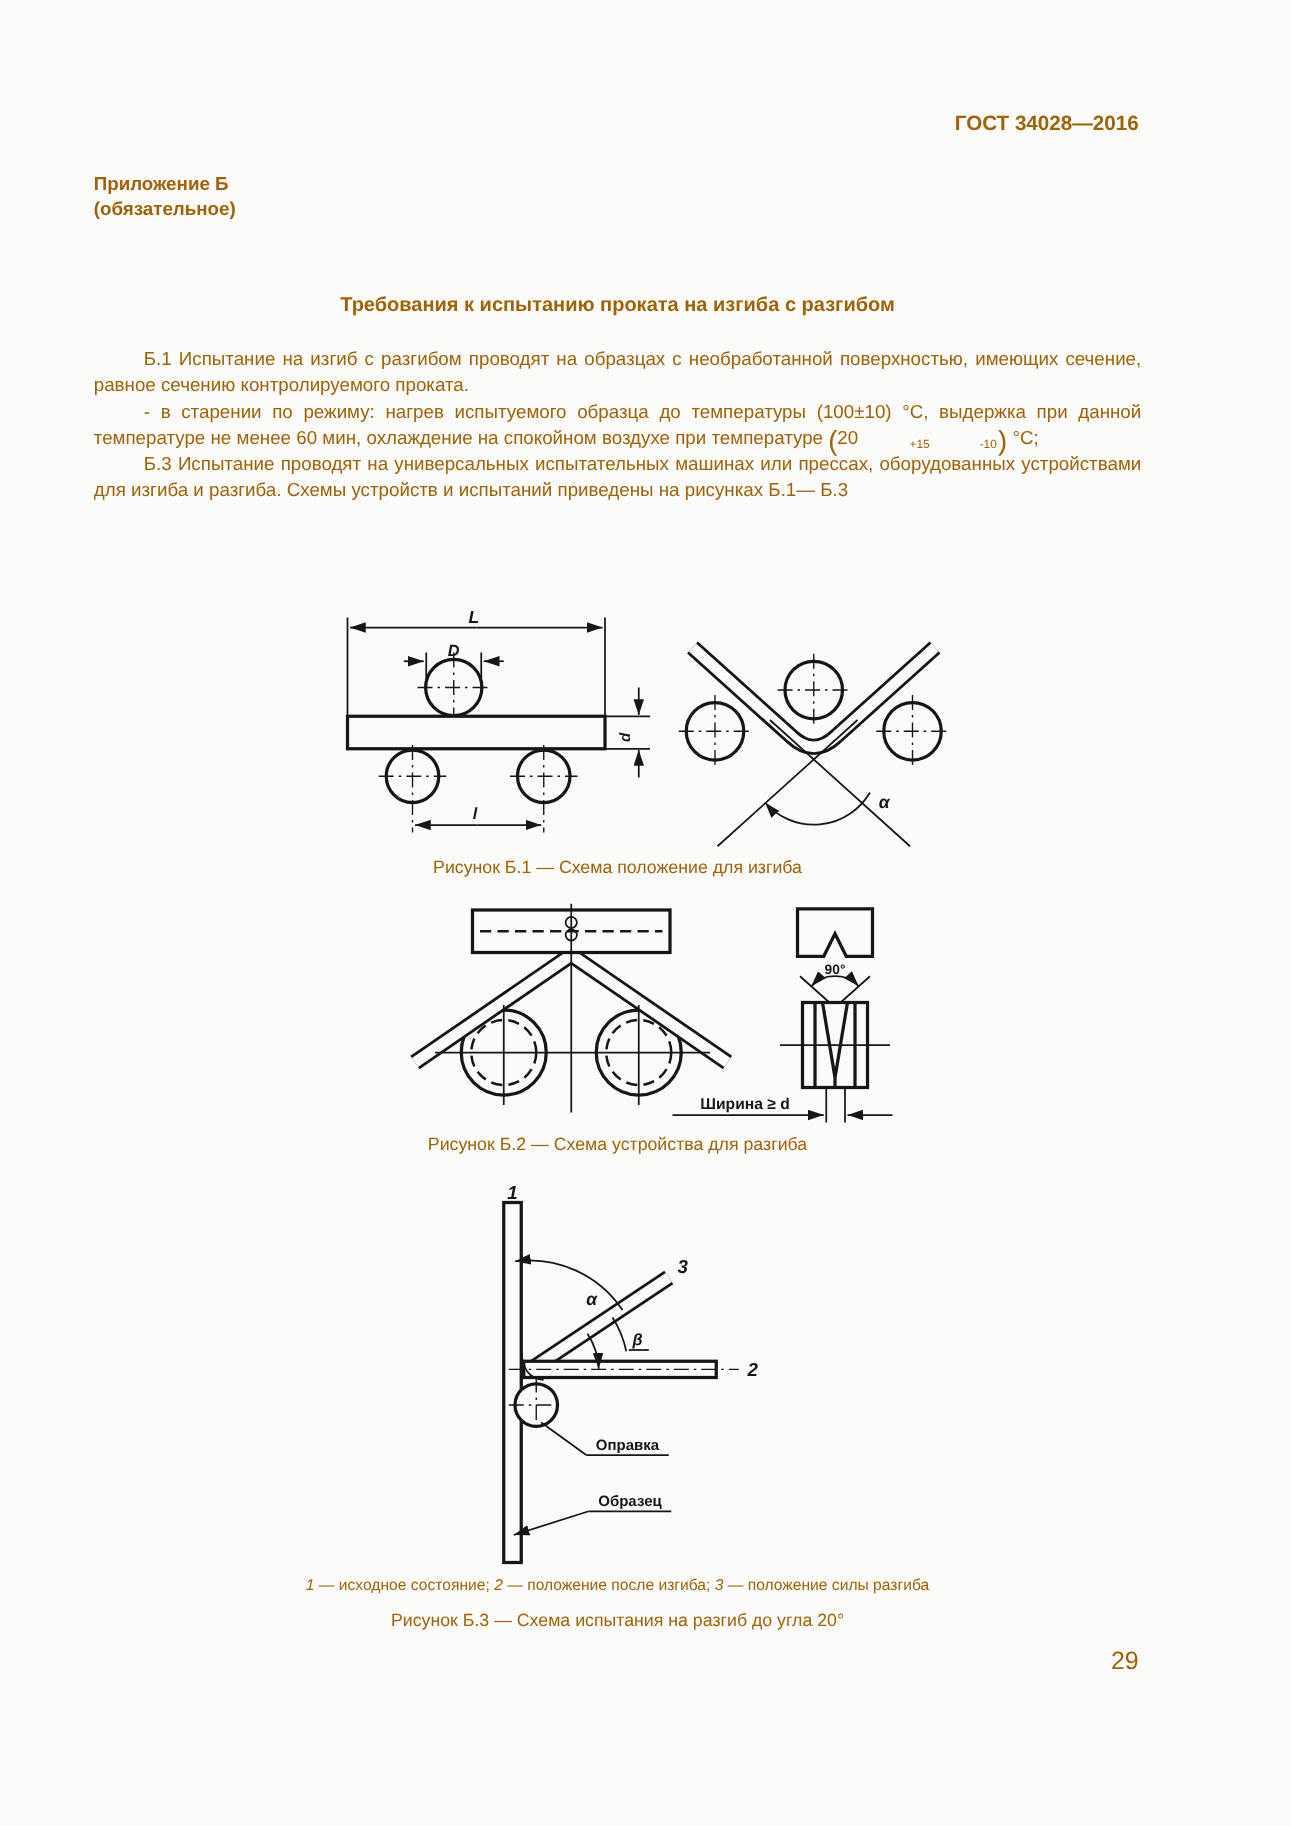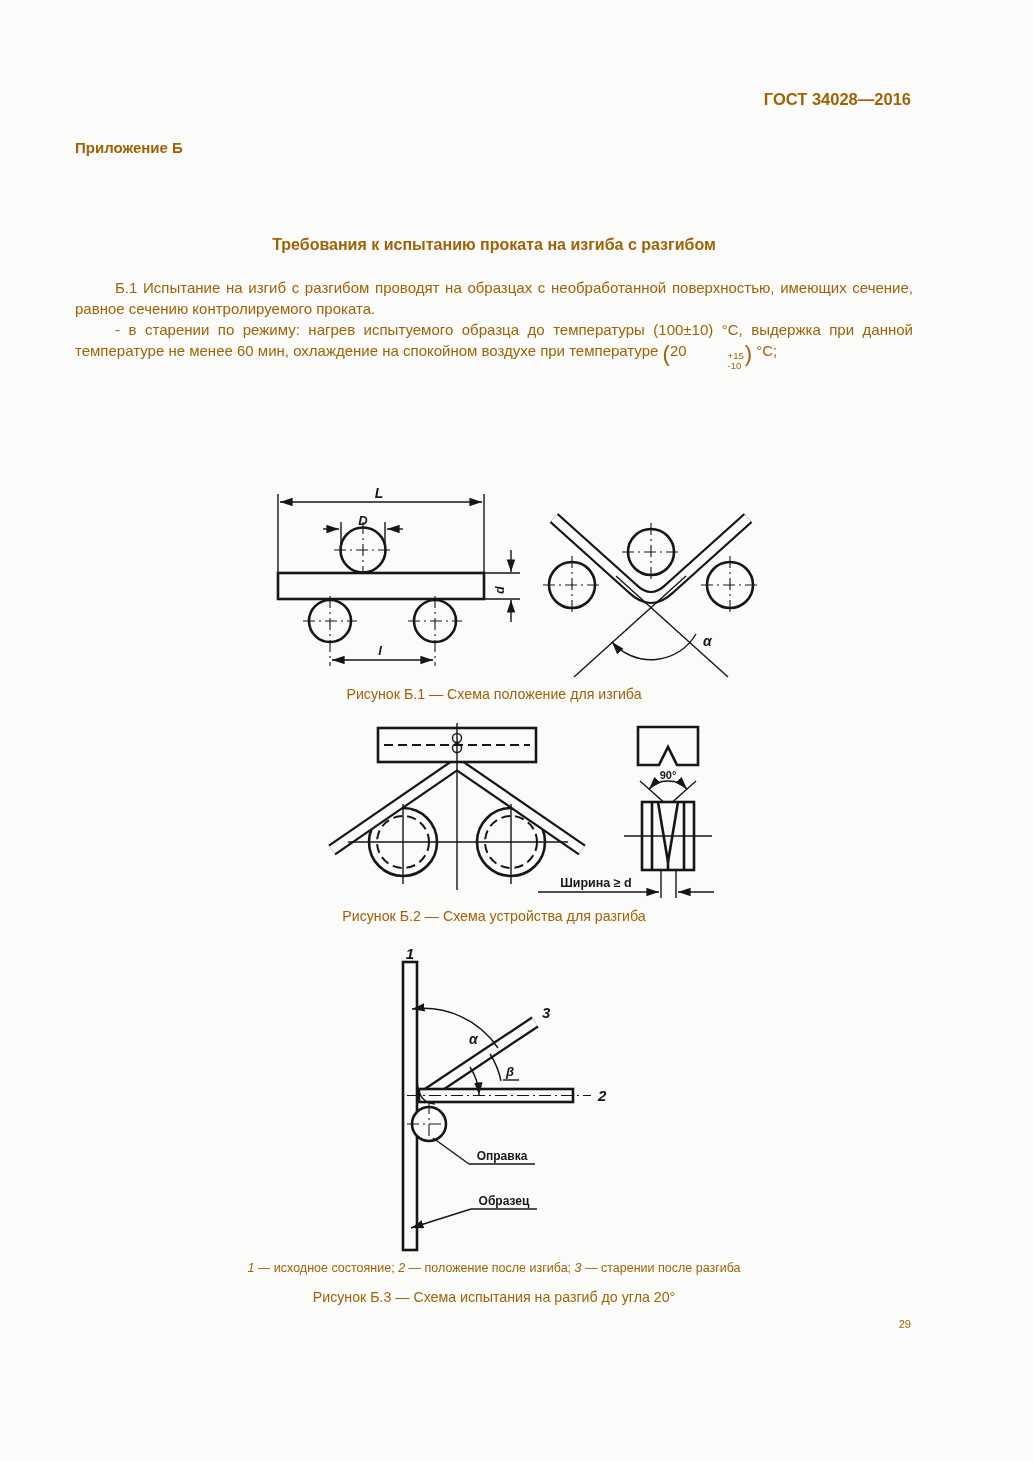--- a/index.html
+++ b/index.html
@@ -9,32 +9,32 @@
     background:#fbfbf9; color:#a16207; overflow:hidden;
   }
   .hdr { position:absolute; top:90px; right:122px; font-size:16.5px; font-weight:bold; }
   .appendix { position:absolute; top:138px; left:75px; width:838px; 
               font-size:15px; font-weight:bold; line-height:20px; }
   .doc-title { position:absolute; top:236px; left:75px; width:838px; text-align:center;
                font-size:16px; font-weight:bold; }
   .body-text { position:absolute; top:277px; left:75px; width:838px;
                font-size:15px; line-height:21px; text-align:justify; }
   .body-text p { margin:0; text-indent:40px; }
-  .stack { display:inline-flex; flex-direction:column; font-size:9.5px; line-height:9.5px;
+  .stack { display:inline-flex; font-size:9.5px; line-height:9.5px;
            vertical-align:-3px; margin:0 1px; }
   .big-paren { font-size:22px; font-weight:400; vertical-align:-5px; line-height:0; }
   .fig { position:absolute; }
   .caption { position:absolute; left:75px; width:838px; text-align:center; font-size:14.2px; }
   .cap1 { top:686px; }
   .cap2 { top:908px; }
   .cap3 { top:1289px; }
   .footnote { position:absolute; top:1261px; left:75px; width:838px; text-align:center;
               font-size:12.5px; }
   .footnote .num { font-style:italic; }
-  .pgnum { position:absolute; top:1318px; right:122px; font-size:11px; }
+  .pgnum { position:absolute; top:1318px; right:122px; font-size:20px; }
 
   
   svg { overflow:visible; }
   svg text { fill:#161616; font-family:"Liberation Sans", sans-serif; }
   .it { font-style:italic; font-weight:bold; }
   .ln   { stroke:#161616; stroke-width:2.6; fill:none; }
   .wh   { fill:#fbfbf9; }
   .thin { stroke:#161616; stroke-width:1.4; fill:none; }
   .dash { stroke-dasharray:9 5; stroke-width:2; }
   .cline{ stroke:#161616; stroke-width:1.1; fill:none; stroke-dasharray:12 4 2 4; }
@@ -43,30 +43,32 @@
 </style>
 </head>
 <body>
 
 <div class="page">
 
   <div class="hdr">ГОСТ 34028—2016</div>
 
   <div class="appendix">
     <div>Приложение Б</div>
+    <div>(обязательное)</div>
   </div>
 
   <div class="doc-title">Требования к испытанию проката на изгиба с разгибом</div>
 
   <div class="body-text">
     <p>Б.1 Испытание на изгиб с разгибом проводят на образцах с необработанной поверхностью, имеющих сечение, равное сечению контролируемого проката.</p>
     <p><span>- в старении по режиму: нагрев испытуемого образца до температуры (100±10) °С, выдержка при данной температуре не менее 60 мин, охлаждение на спокойном воздухе при температуре </span><span class="big-paren">(</span><span>20</span><span class="stack">
           <span>+15</span>
           <span>-10</span>
         </span><span class="big-paren">)</span><span> °С;</span></p>
+    <p>Б.3 Испытание проводят на универсальных испытательных машинах или прессах, оборудованных устройствами для изгиба и разгиба. Схемы устройств и испытаний приведены на рисунках Б.1— Б.3</p>
   </div>
 
   <svg class="fig" style="left:266px; top:486px;" width="500" height="194" viewBox="0 0 500 194">
     <defs>
       <marker id="a1" markerWidth="10" markerHeight="7" refX="9" refY="3" orient="auto">
         <path d="M0,0 L9,3 L0,6 Z" fill="#161616"></path>
       </marker>
     </defs>
 
     <line x1="12" y1="8" x2="12" y2="86" class="thin"></line>
@@ -185,19 +187,19 @@
     <text x="121" y="128" class="it" font-size="13">β</text>
     <line x1="118" y1="132" x2="134" y2="132" class="thin"></line>
     <line x1="48" y1="190" x2="84" y2="216" class="thin"></line>
     <line x1="84" y1="216" x2="150" y2="216" class="thin"></line>
     <text x="117" y="212" font-size="12" font-weight="bold" text-anchor="middle">Оправка</text>
     <line x1="86" y1="261" x2="152" y2="261" class="thin"></line>
     <line x1="86" y1="261" x2="26" y2="280" class="thin" marker-end="url(#a3)"></line>
     <text x="119" y="257" font-size="12" font-weight="bold" text-anchor="middle">Образец</text>
   </svg>
 
-  <div class="footnote"><span class="num">1</span><span> — исходное состояние; </span><span class="num">2</span><span> — положение после изгиба; </span><span class="num">3</span><span> — старении после разгиба</span></div>
+  <div class="footnote"><span class="num">1</span><span> — исходное состояние; </span><span class="num">2</span><span> — положение после изгиба; </span><span class="num">3</span><span> — положение силы разгиба</span></div>
 
   <div class="caption cap3">Рисунок Б.3 — Схема испытания на разгиб до угла 20°</div>
 
   <div class="pgnum">29</div>
 
 </div>
 
 </body></html>

